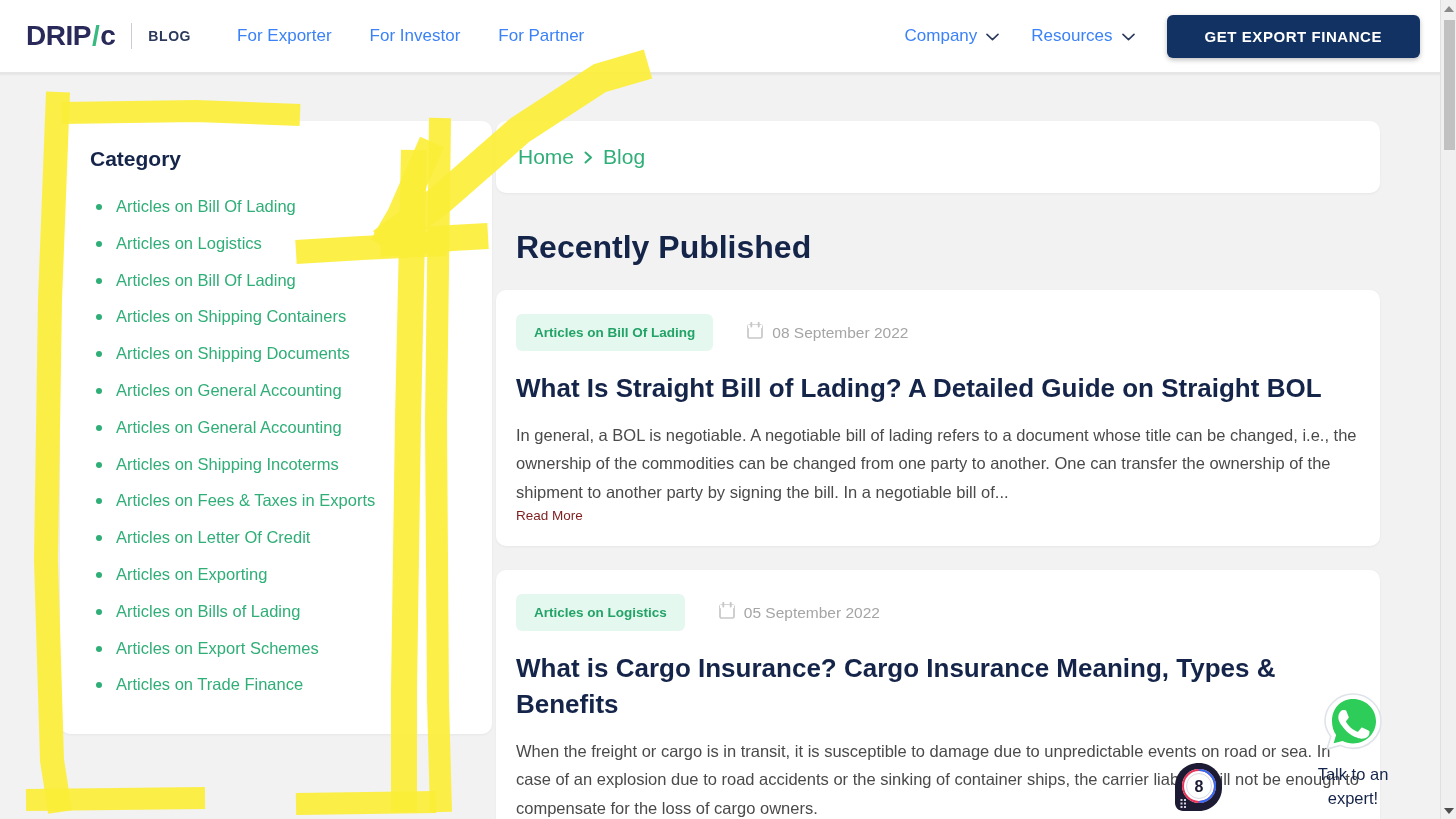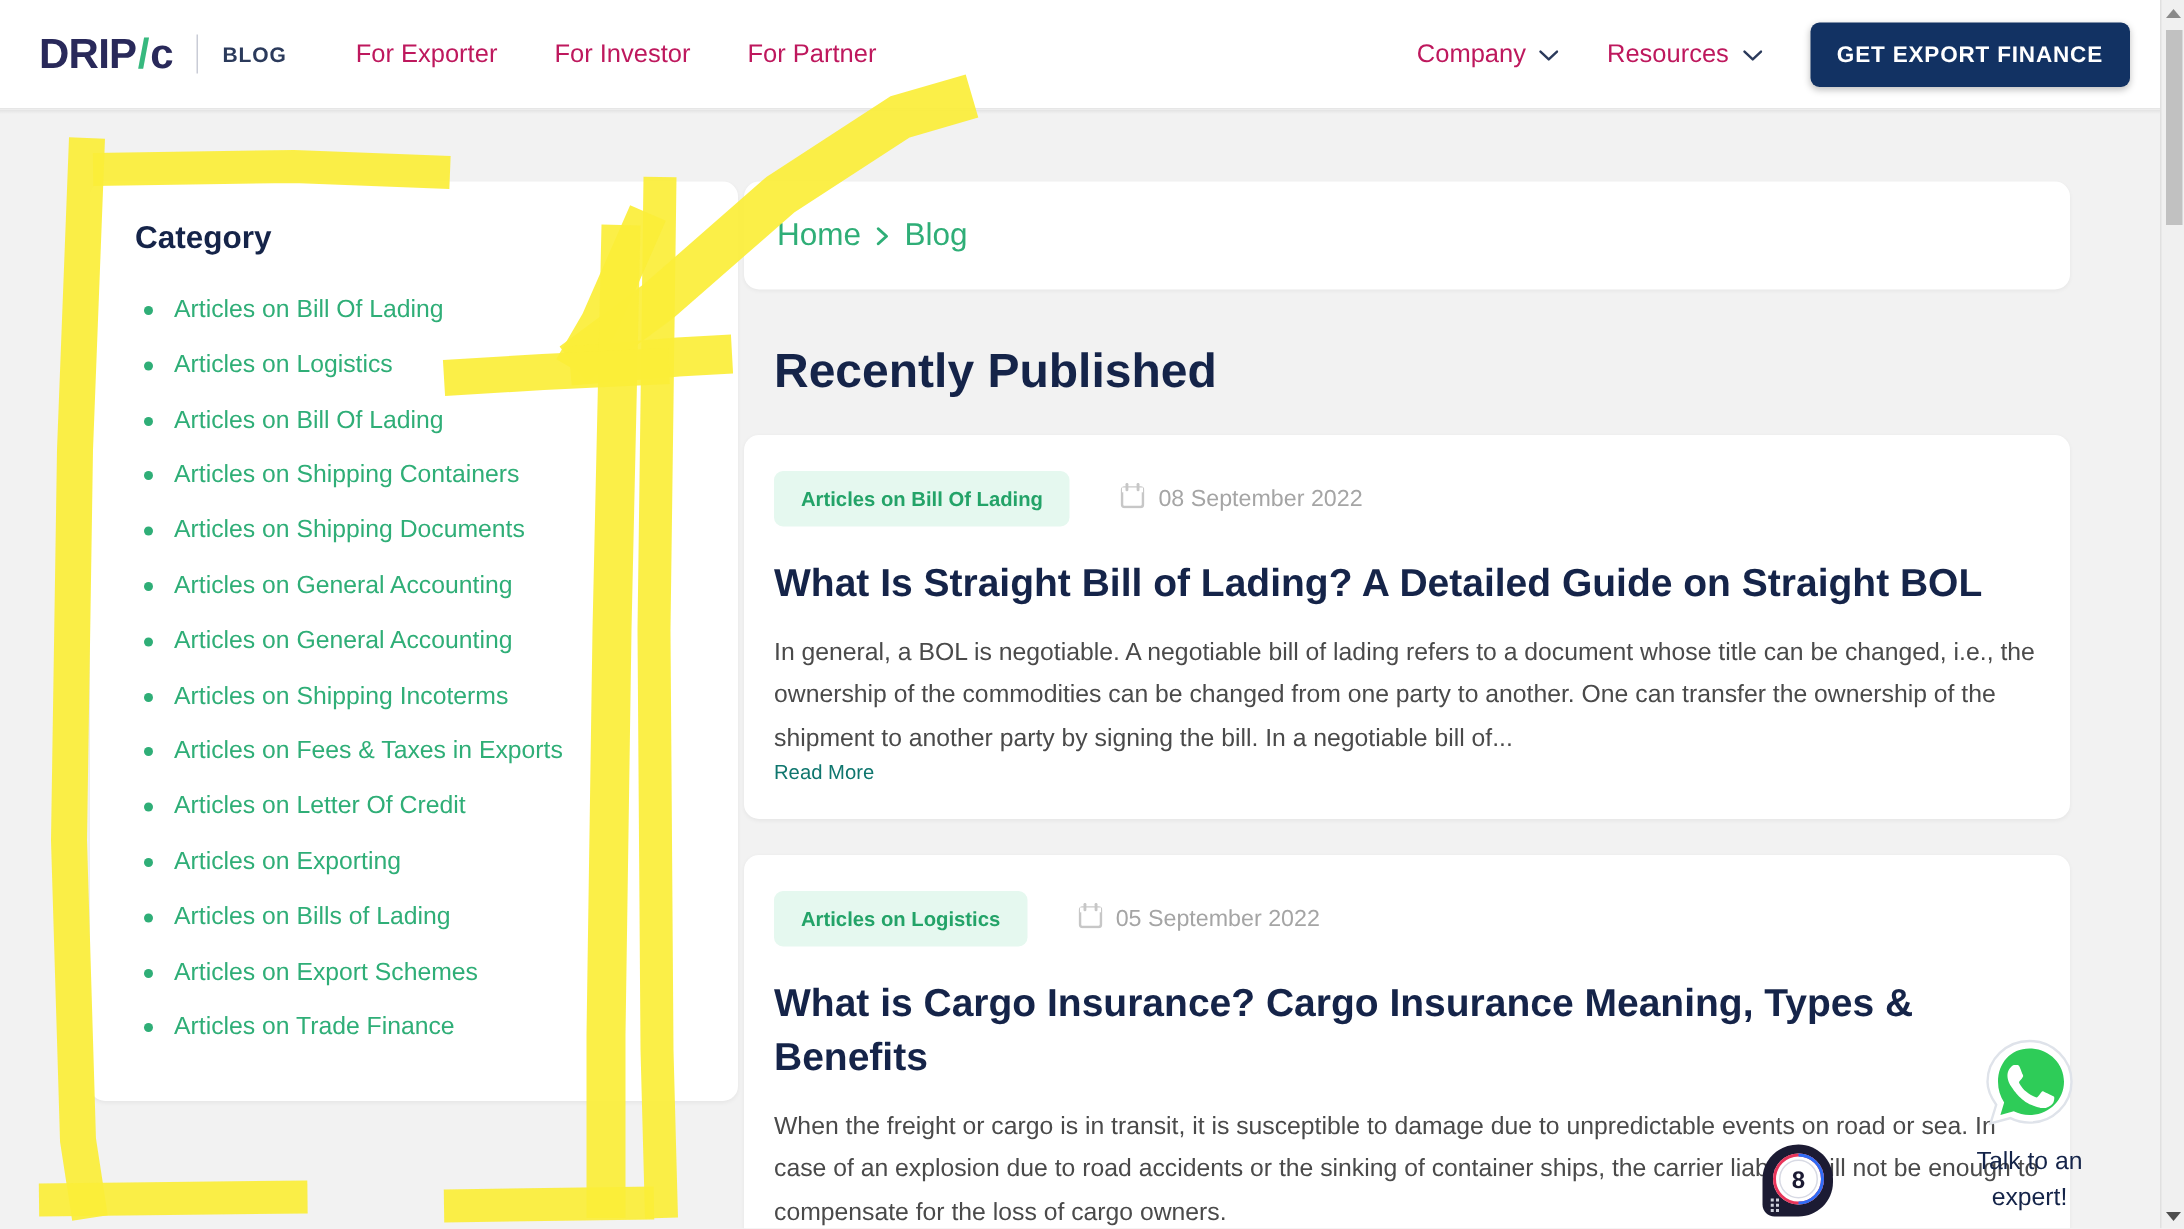--- a/index.html
+++ b/index.html
@@ -33,35 +33,35 @@
   .logo-slash { color: #37b97f; font-weight: 600; padding: 0 1px; }
   .brand-divider {
     width: 1px; height: 26px; background: #c9ccd6; margin: 0 16px;
   }
   .brand-blog {
     font-size: 14px; font-weight: 600; letter-spacing: .6px;
     color: #2b3a5b;
   }
   .nav-left { display: flex; align-items: center; gap: 38px; margin-left: 46px; }
   .nav-link {
-    font-size: 17px; color: #be185d; text-decoration: none; white-space: nowrap;
+    font-size: 17px; color: #3b82f6; text-decoration: none; white-space: nowrap;
   }
   .nav-right {
     display: flex; align-items: center; gap: 34px;
     margin-left: auto; margin-right: 20px;
   }
   .nav-drop { display: flex; align-items: center; gap: 9px; }
   .chev {
     display: inline-block; width: 11px; height: 7px;
   }
   .chev svg { display: block; }
   .cta-btn {
     background: #123263; color: #fff;
     font-size: 15px; font-weight: 600; letter-spacing: .55px;
-    padding: 13px 18px; border-radius: 6px; border: none;
+    padding: 13px 38px; border-radius: 6px; border: none;
     box-shadow: 0 2px 5px rgba(0,0,0,.25);
     cursor: pointer; white-space: nowrap;
     font-family: "Liberation Sans", sans-serif;
   }
 
   
   .content-wrap {
     position: absolute; top: 85px; left: 0;
     width: 1440px; height: 746px;
     background: #f2f2f2;
@@ -133,21 +133,21 @@
   }
   .article-title {
     font-size: 26px; font-weight: 600; color: #152449;
     line-height: 1.38; margin-bottom: 14px;
   }
   .article-excerpt {
     font-size: 16.5px; color: #4a4a4a; line-height: 1.72;
   }
   .read-more {
     display: inline-block; 
-    font-size: 13.5px; color: #0f766e; text-decoration: none;
+    font-size: 13.5px; color: #7f1d1d; text-decoration: none;
   }
 
   
   .annot-layer {
     position: absolute; inset: 0;
     pointer-events: none; z-index: 30;
   }
 
   
   .wa-widget {

